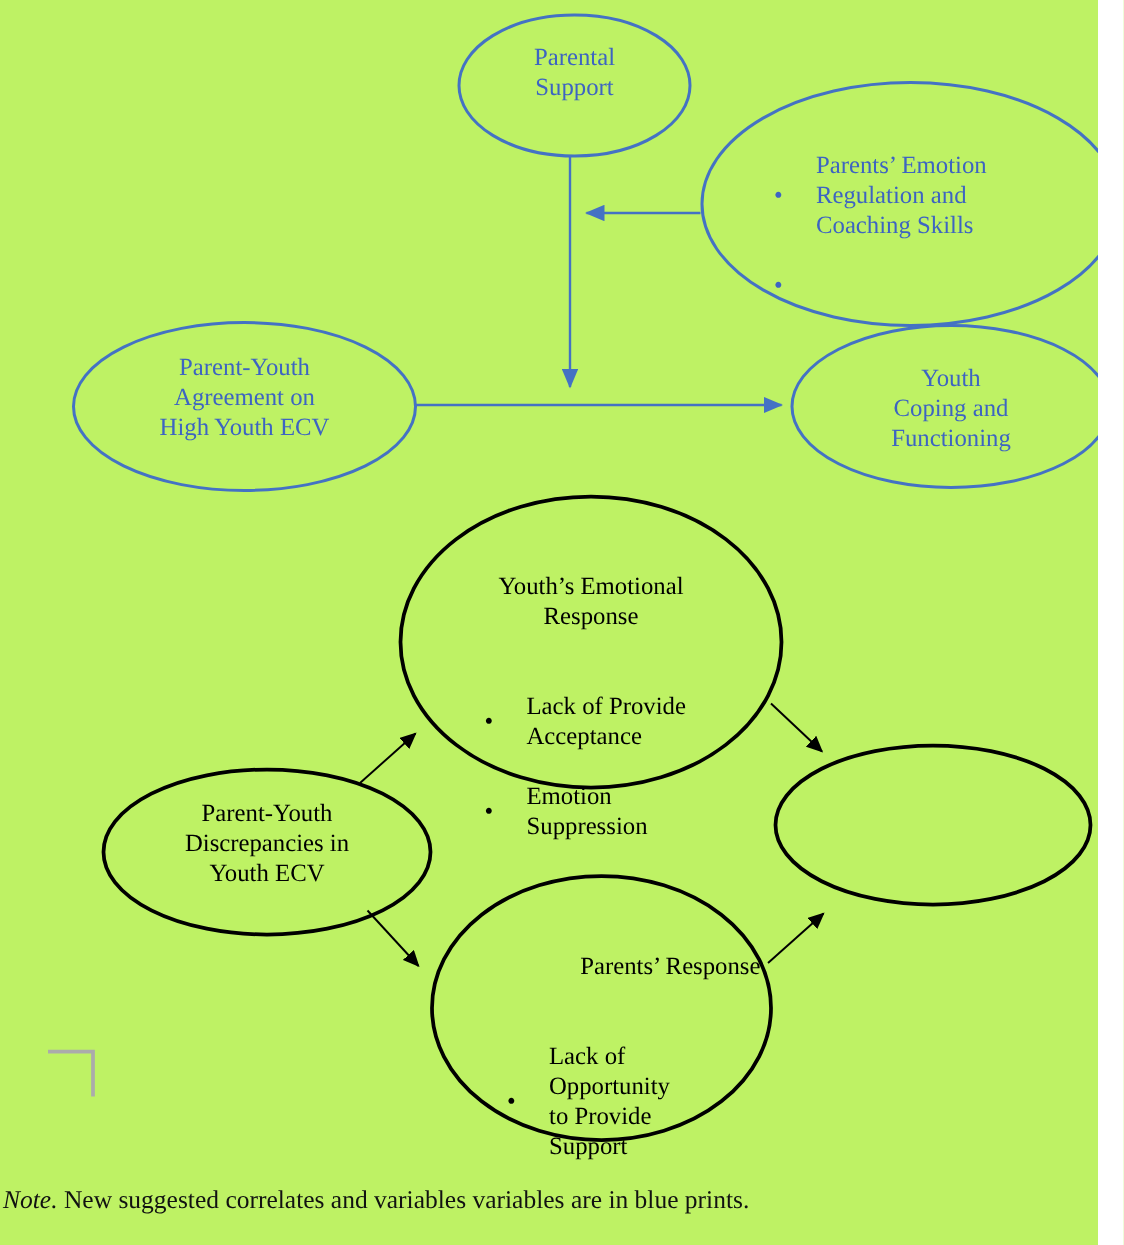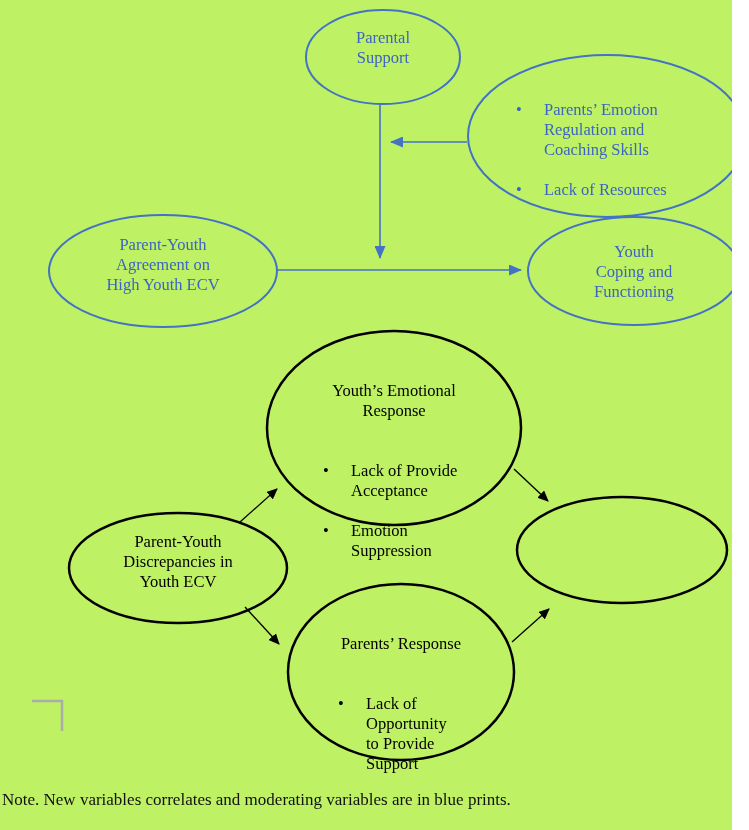--- a/index.html
+++ b/index.html
@@ -15,34 +15,34 @@
   .node-text{
     position:absolute;
     font-size:16.5px;
     line-height:20px;
     white-space:pre-line;
     color:#000000;
   }
   .center{text-align:center;}
   .blue{color:#3D64C2;}
   .bullets{display:block;}
-  .bullet-item{display:flex;align-items:flex-start;}
+  .bullet-item{display:flex;align-items:center;}
   .bullet-item .marker{flex:0 0 28px;width:28px;}
   .bullet-item .marker::before{content:"\2022";}
   .bullet-item .btext{white-space:pre-line;flex:1 1 auto;}
   .title-line{display:block;}
   #note{
     position:absolute;
     left:2px;
     top:790px;
     width:740px;
     font-size:17px;
     color:#111111;
   }
-  #note .note-prefix{}
+  #note .note-prefix{font-style:italic;}
 </style>
 </head>
 <body>
 
 <div id="stage">
 
   <svg id="shapes" width="749" height="830" viewBox="0 0 749 830" xmlns="http://www.w3.org/2000/svg">
     <defs>
       <marker id="arrowBlue" markerUnits="userSpaceOnUse" markerWidth="14" markerHeight="11" refX="12" refY="5.5" orient="auto">
         <path d="M0,0 L13,5.5 L0,11 Z" fill="#4472C4"></path>
@@ -79,21 +79,20 @@
 
   <div class="node-text blue bullets" style="left:516px;top:80px;width:190px;">
     <div class="bullet-item">
       <span class="marker"></span>
       <span class="btext">Parents’ Emotion
 Regulation and
 Coaching Skills</span>
     </div>
     <div class="bullet-item">
       <span class="marker"></span>
-      <span class="btext">Lack of Resources</span>
     </div>
   </div>
 
   <div class="node-text center blue" style="left:105px;top:235px;width:116px;">Parent-Youth
 Agreement on
 High Youth ECV</div>
 
   <div class="node-text center blue" style="left:586px;top:242px;width:96px;">Youth
 Coping and
 Functioning</div>
@@ -113,30 +112,30 @@
 Suppression</span>
       </div>
     </div>
   </div>
 
   <div class="node-text center" style="left:108px;top:532px;width:140px;">Parent-Youth
 Discrepancies in
 Youth ECV</div>
 
   <div class="node-text" style="left:295px;top:614px;width:212px;">
-    <span style="display:block;text-align:center;">Parents’ Response</span>
+    <span style="display:block;text-align:right;">Parents’ Response</span>
     <div class="bullets" style="padding-left:43px;">
       <div class="bullet-item">
         <span class="marker"></span>
         <span class="btext">Lack of
 Opportunity
 to Provide
 Support</span>
       </div>
     </div>
   </div>
 
 
   <div id="note">
-    <span class="note-prefix">Note.</span><span> New variables correlates and moderating variables are in blue prints.</span>
+    <span class="note-prefix">Note.</span><span> New suggested correlates and variables variables are in blue prints.</span>
   </div>
 
 </div>
 
 </body></html>

